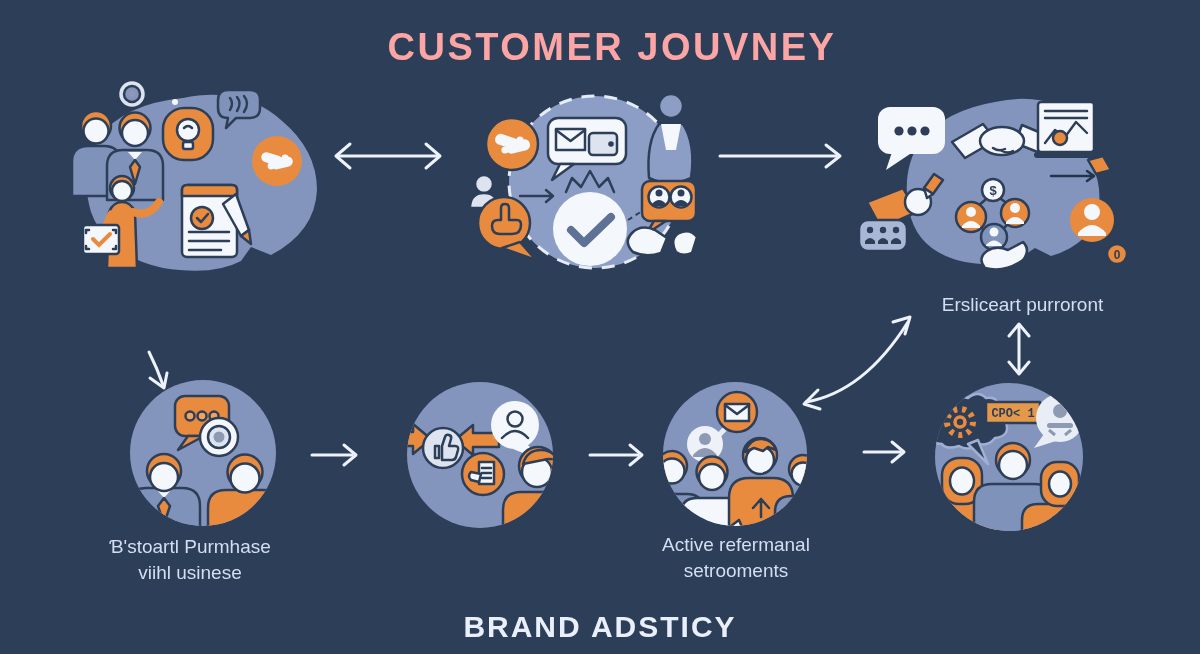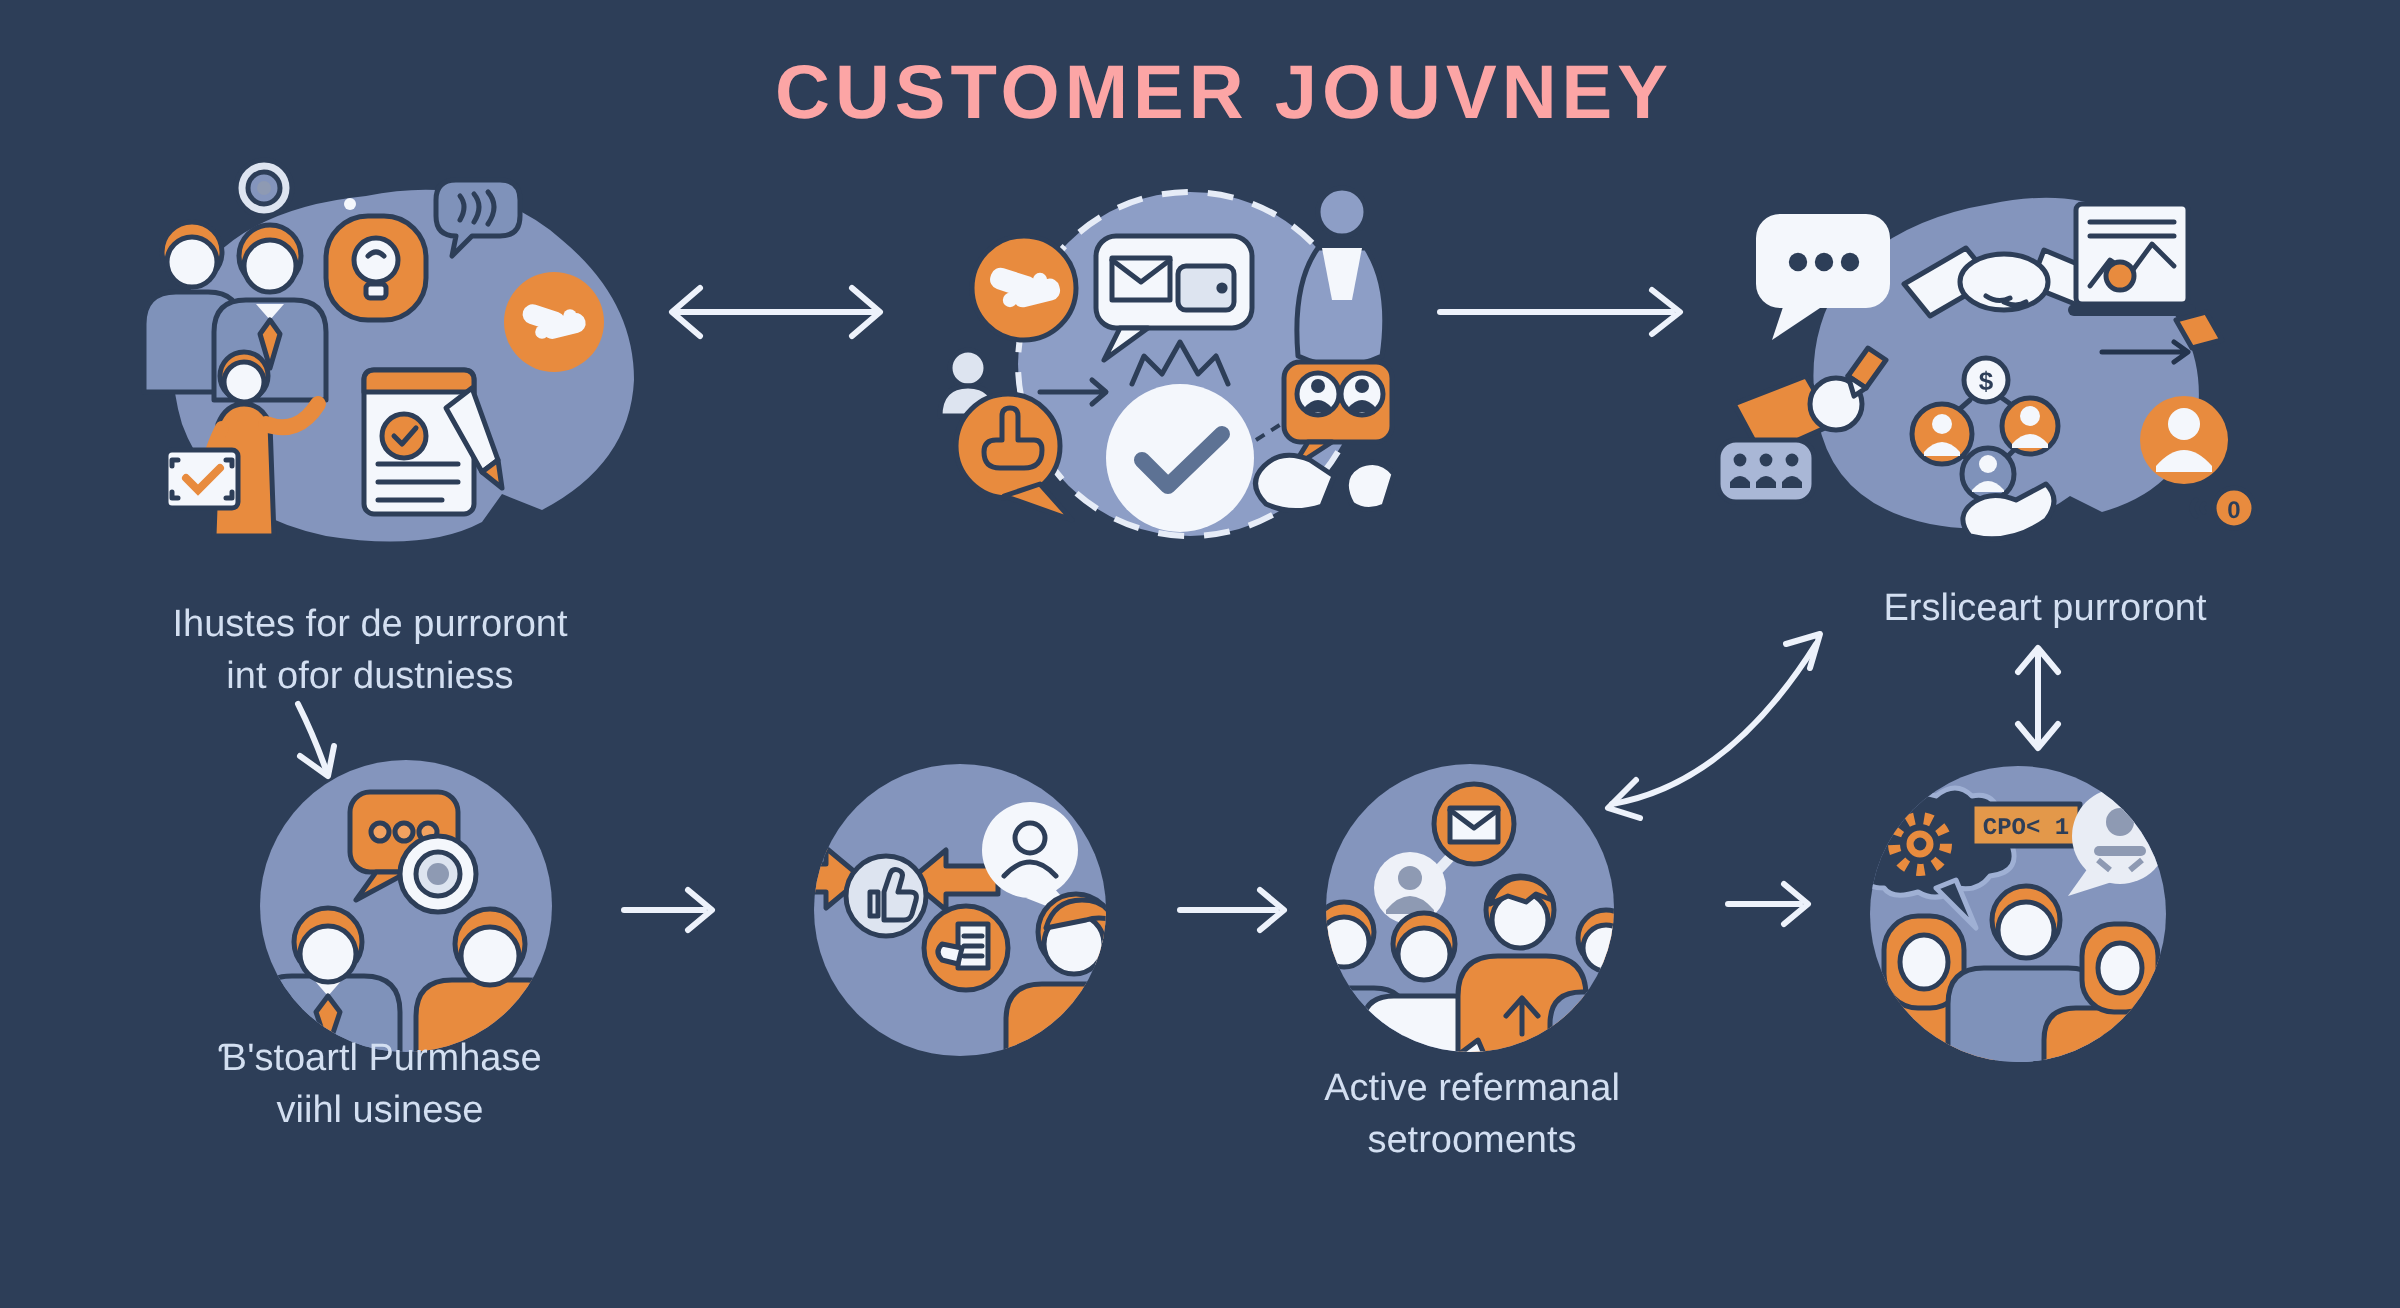--- a/index.html
+++ b/index.html
@@ -425,21 +425,20 @@
       <path d="M893 322 L910 317 L905 334"></path>
       <path d="M818 390 L804 404 L820 409"></path>
     </g>
     <g class="wl">
       <path d="M1019 326 V372"></path>
       <path d="M1009 336 L1019 324 L1029 336"></path>
       <path d="M1009 362 L1019 374 L1029 362"></path>
     </g>
   </svg>
 
-  <div class="caption" style="left:55px;top:300px;width:260px">Ihustes for de purroront
-int ofor dustniess</div>
   <div class="caption" style="left:895px;top:292px;width:255px">Ersliceart purroront</div>
-  <div class="caption" style="left:70px;top:517px;width:240px">Ɓ'stoartl Purmhase
+  <div class="caption" style="left:70px;top:534px;width:240px">Ɓ'stoartl Purmhase
 viihl usinese</div>
   <div class="caption" style="left:622px;top:532px;width:228px">Active refermanal
 setrooments</div>
 
+  <div class="footer">BRAND ADSTICY</div>
 </div>
 
 </body></html>

